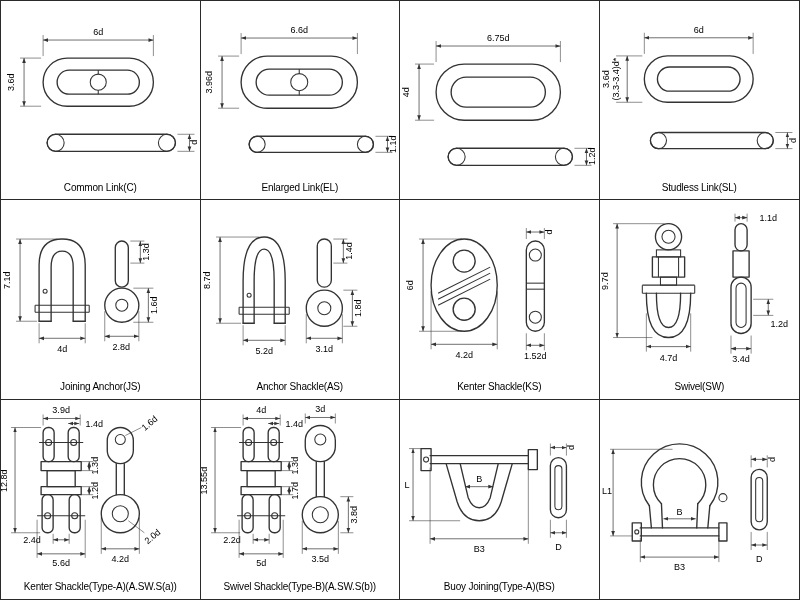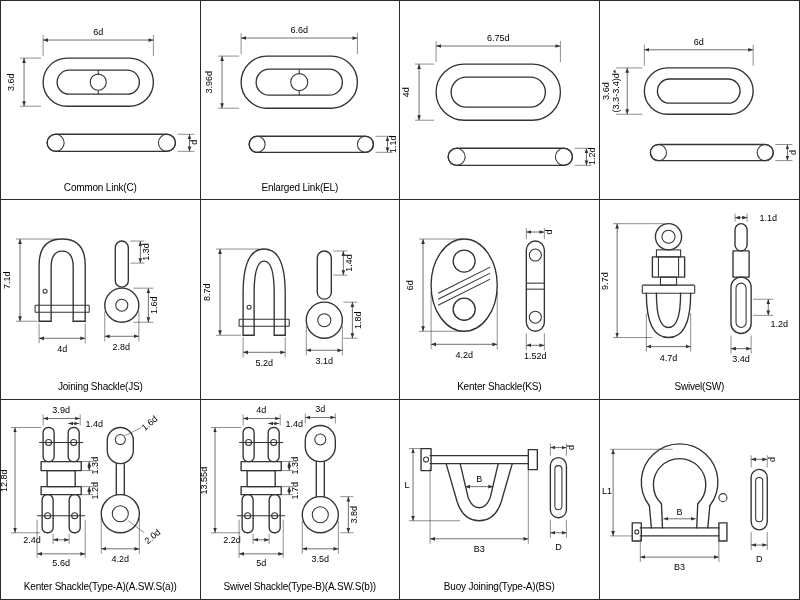--- a/index.html
+++ b/index.html
@@ -153,20 +153,21 @@
       <g>
         <rect class="ol" x="44" y="54" width="108" height="46" rx="23"></rect>
         <rect class="ol" x="57" y="65" width="82" height="24" rx="12"></rect>
       </g>
       <g>
         <rect class="ol" x="50" y="130" width="122" height="16" rx="8"></rect>
         <circle class="ol2" cx="58" cy="138" r="8"></circle>
           <circle class="ol2" cx="164" cy="138" r="8"></circle>
       </g>
     </svg>
+    <figcaption class="caption">Studless Link(SL)</figcaption>
   </figure>
 
   <figure class="cell">
     <svg viewBox="0 0 198 172">
       <defs>
           <marker id="m5" viewBox="0 0 8 8" refX="8" refY="4" markerWidth="7" markerHeight="7" orient="auto-start-reverse">
             <path d="M0,1L8,4L0,7Z" fill="#333"></path>
           </marker>
         </defs>
       <g>
@@ -201,21 +202,21 @@
         <line class="ol2" x1="34" y1="104" x2="34" y2="111"></line>
           <line class="ol2" x1="88" y1="104" x2="88" y2="111"></line>
         <circle class="ol2" cx="44" cy="90" r="2"></circle>
       </g>
       <g>
         <rect class="ol" x="114" y="40" width="13" height="46" rx="6.5"></rect>
         <circle class="ol" cx="120.5" cy="104" r="17"></circle>
         <circle class="ol2" cx="120.5" cy="104" r="6"></circle>
       </g>
     </svg>
-    <figcaption class="caption">Joining Shackle(JS)</figcaption>
+    <figcaption class="caption">Joining Anchor(JS)</figcaption>
   </figure>
 
   <figure class="cell">
     <svg viewBox="0 0 198 172">
       <defs>
           <marker id="m6" viewBox="0 0 8 8" refX="8" refY="4" markerWidth="7" markerHeight="7" orient="auto-start-reverse">
             <path d="M0,1L8,4L0,7Z" fill="#333"></path>
           </marker>
         </defs>
       <g>
@@ -250,20 +251,21 @@
         <line class="ol2" x1="38" y1="106" x2="38" y2="113"></line>
           <line class="ol2" x1="88" y1="106" x2="88" y2="113"></line>
         <circle class="ol2" cx="48" cy="94" r="2"></circle>
       </g>
       <g>
         <rect class="ol" x="116" y="38" width="14" height="48" rx="7"></rect>
         <circle class="ol" cx="123" cy="107" r="18"></circle>
         <circle class="ol2" cx="123" cy="107" r="6.5"></circle>
       </g>
     </svg>
+    <figcaption class="caption">Anchor Shackle(AS)</figcaption>
   </figure>
 
   <figure class="cell">
     <svg viewBox="0 0 198 172">
       <defs>
           <marker id="m7" viewBox="0 0 8 8" refX="8" refY="4" markerWidth="7" markerHeight="7" orient="auto-start-reverse">
             <path d="M0,1L8,4L0,7Z" fill="#333"></path>
           </marker>
         </defs>
       <g>

